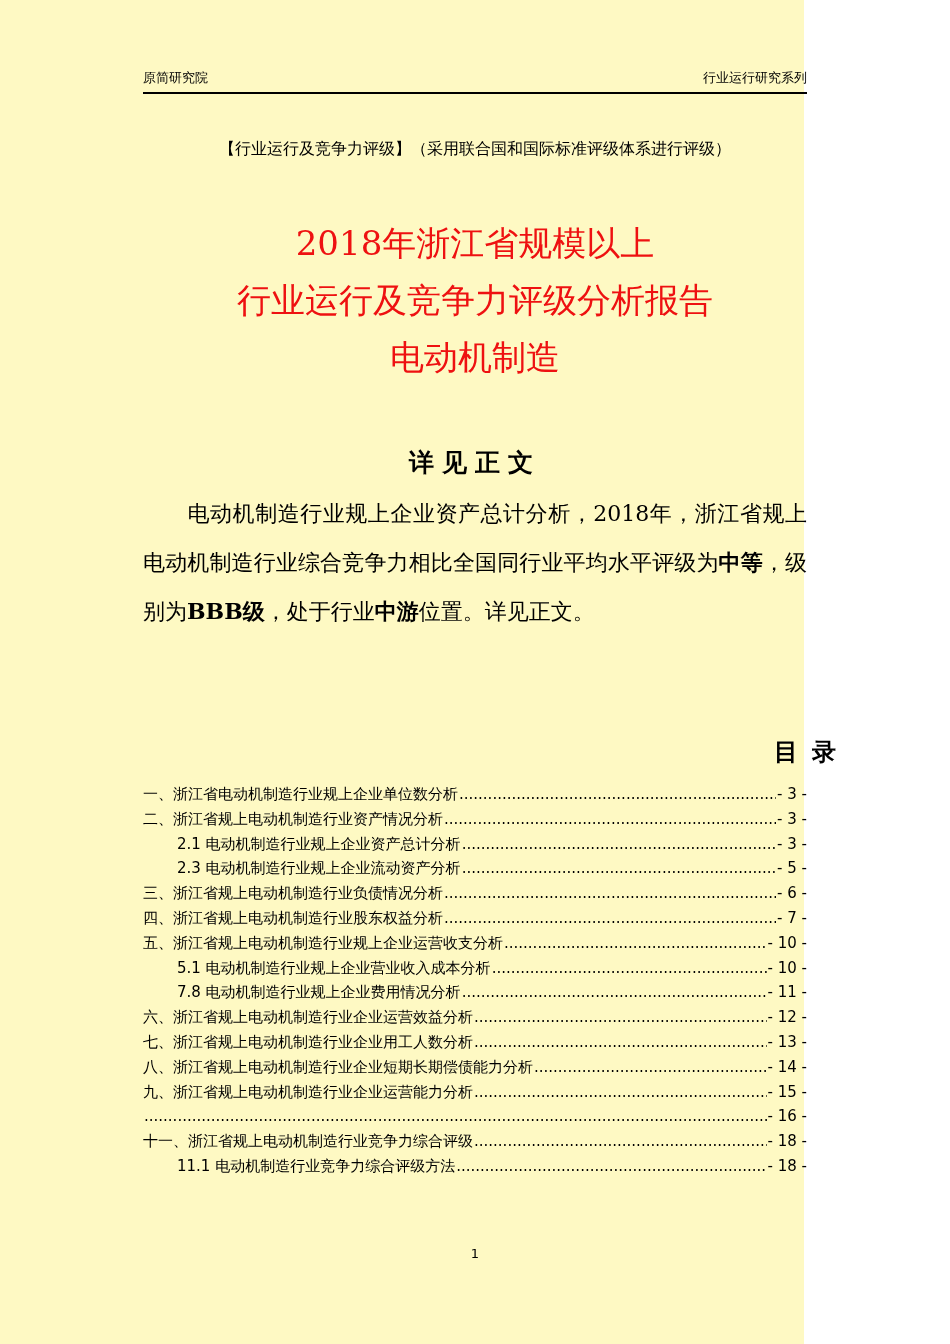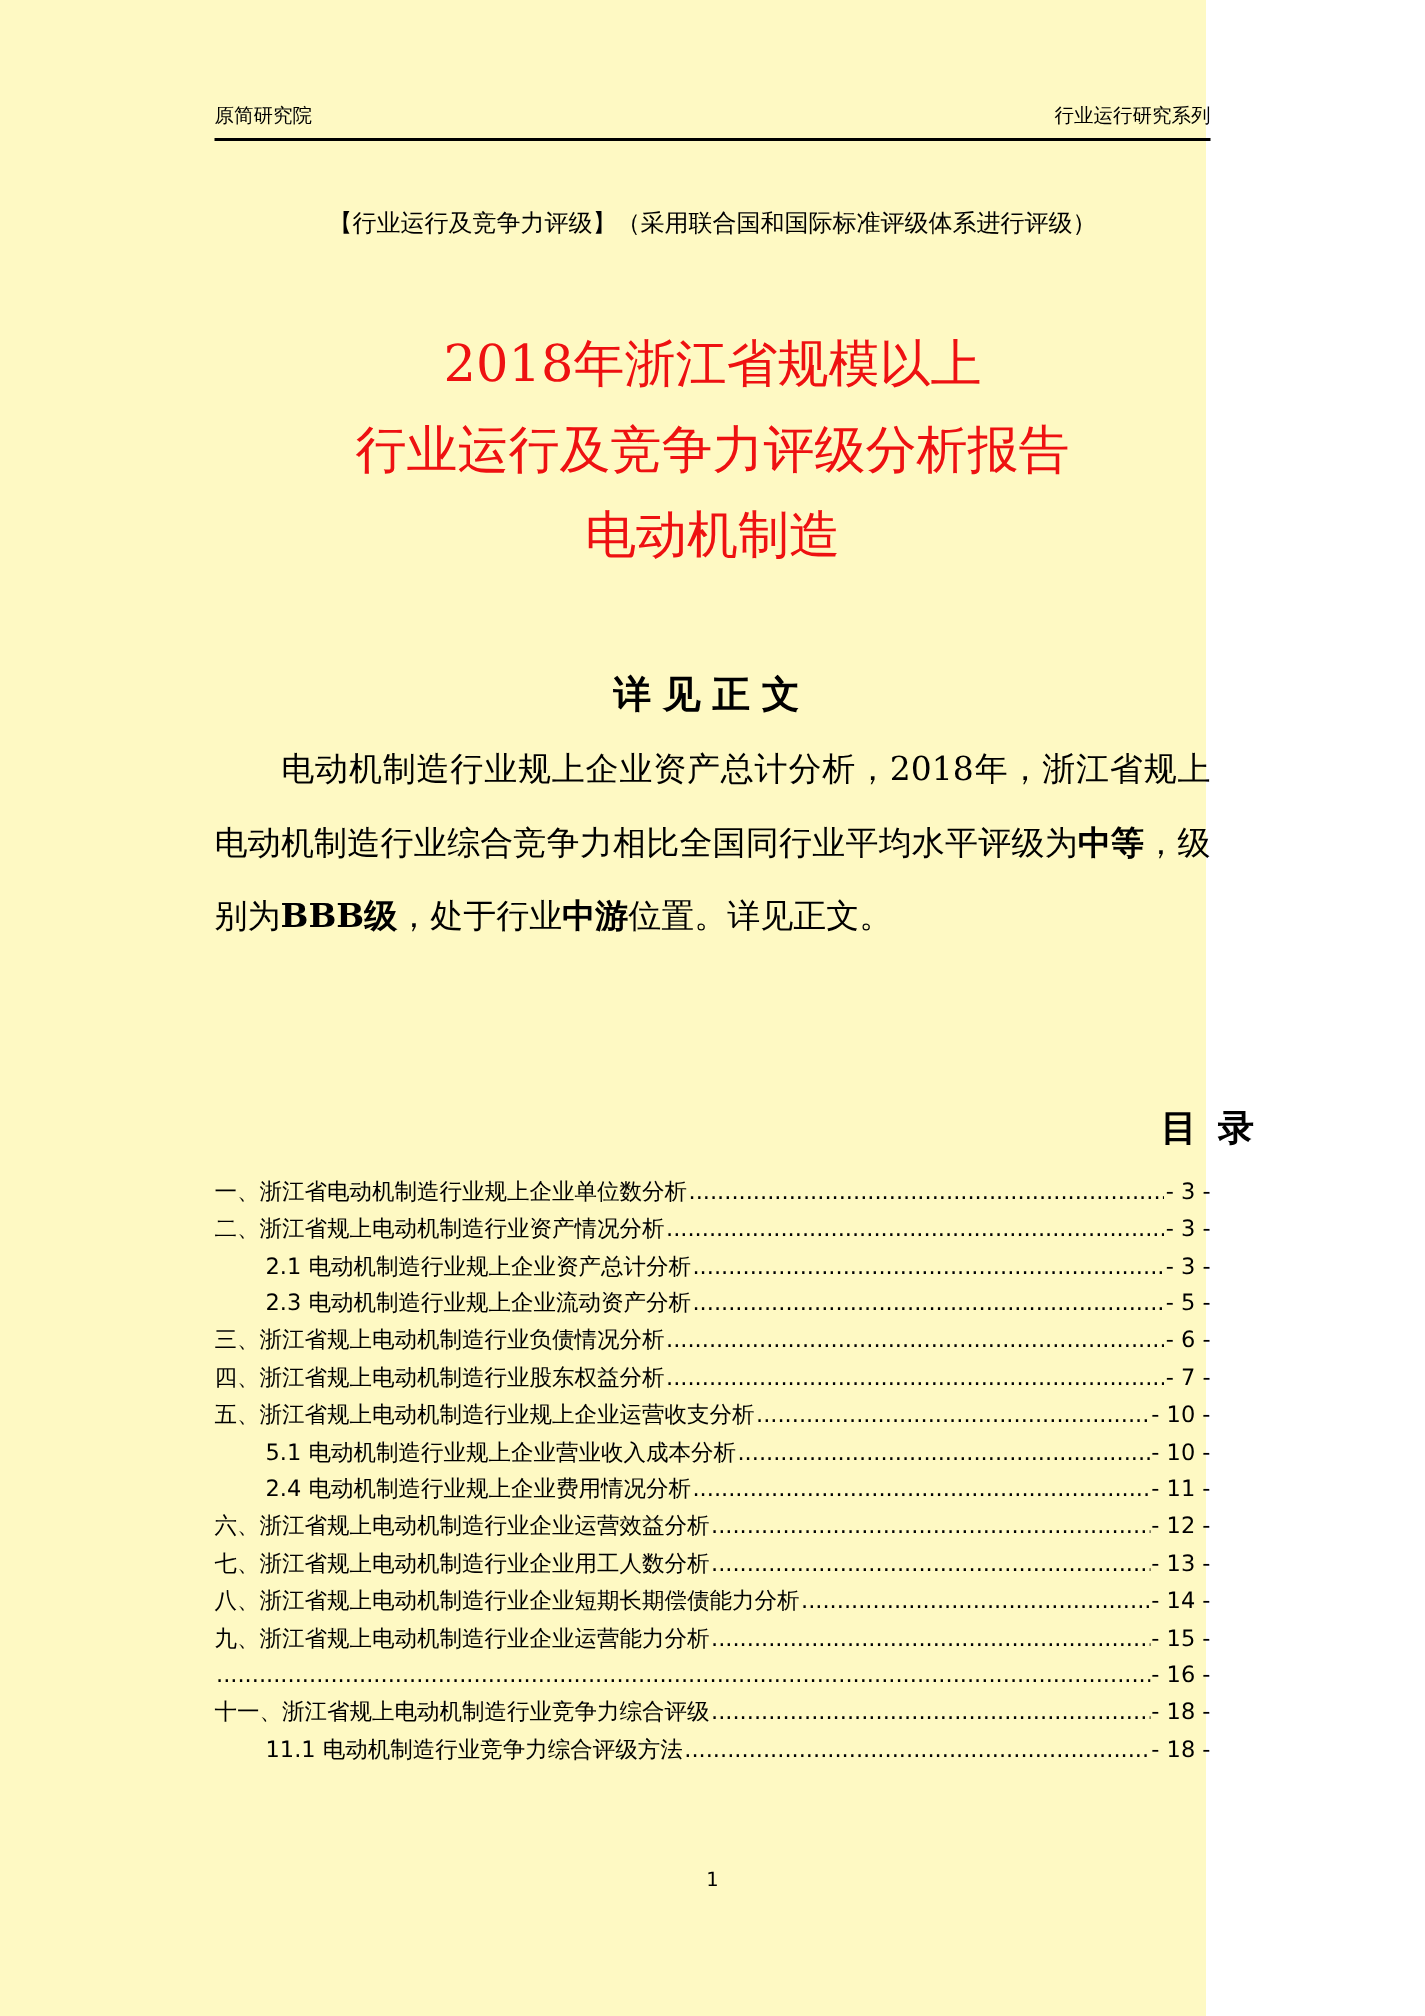--- a/index.html
+++ b/index.html
@@ -105,21 +105,21 @@
         <span class="label">五、浙江省规上电动机制造行业规上企业运营收支分析</span>
         <span class="leader"></span>
         <span class="page-num">- 10 -</span>
       </div>
     <div class="toc-row level-2">
         <span class="label">5.1 电动机制造行业规上企业营业收入成本分析</span>
         <span class="leader"></span>
         <span class="page-num">- 10 -</span>
       </div>
     <div class="toc-row level-2">
-        <span class="label">2.4 电动机制造行业规上企业费用情况分析</span>
+        <span class="label">7.8 电动机制造行业规上企业费用情况分析</span>
         <span class="leader"></span>
         <span class="page-num">- 11 -</span>
       </div>
     <div class="toc-row level-1">
         <span class="label">六、浙江省规上电动机制造行业企业运营效益分析</span>
         <span class="leader"></span>
         <span class="page-num">- 12 -</span>
       </div>
     <div class="toc-row level-1">
         <span class="label">七、浙江省规上电动机制造行业企业用工人数分析</span>

